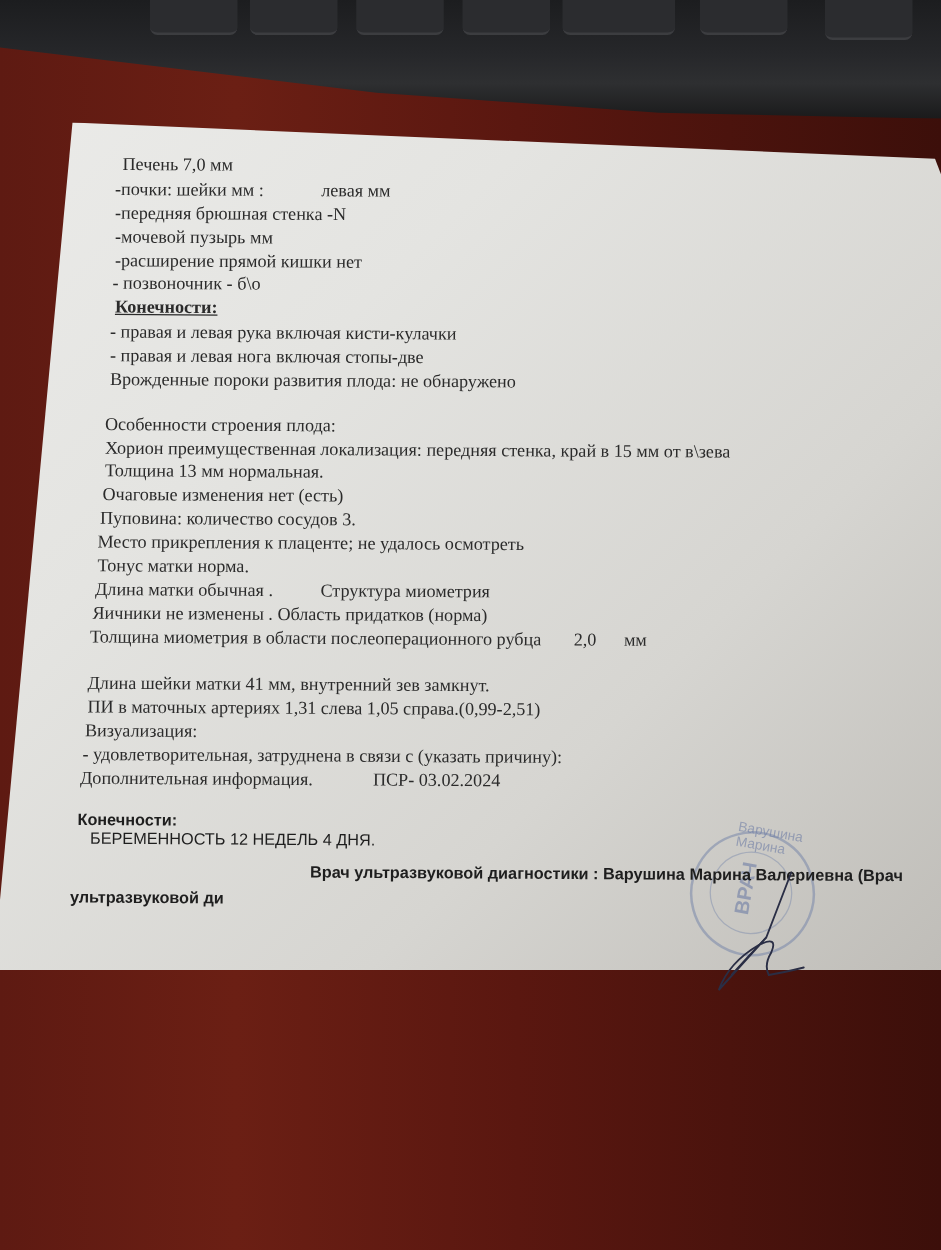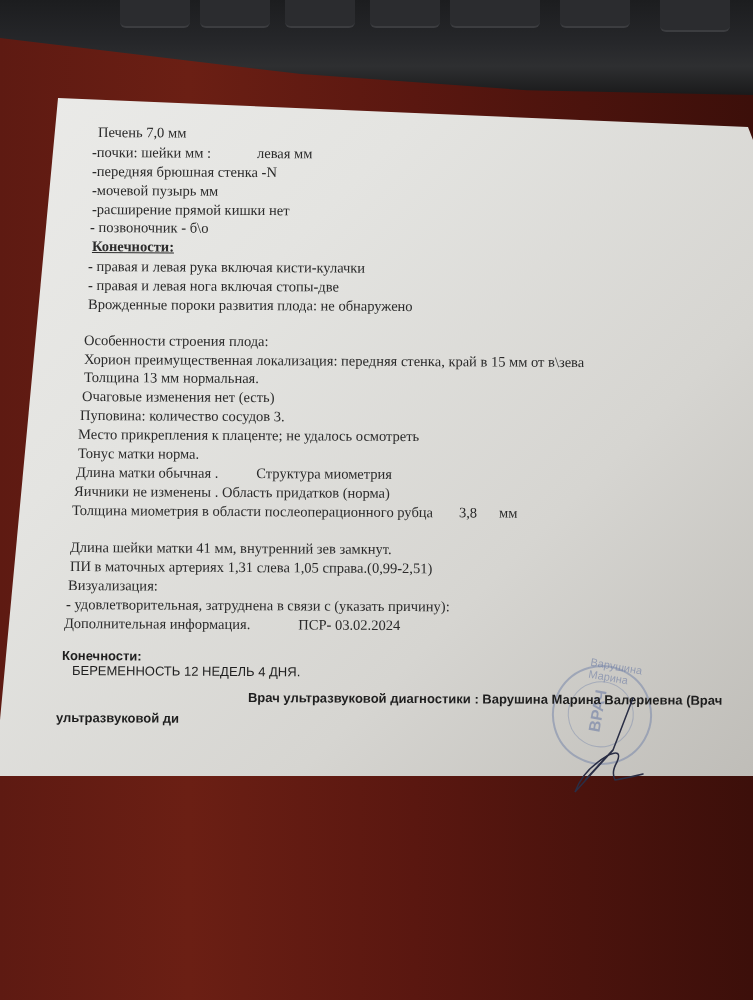--- a/index.html
+++ b/index.html
@@ -88,21 +88,21 @@
   <div class="line" style="left:84px;top:369px">Толщина 13   мм нормальная.</div>
   <div class="line" style="left:82px;top:388px">Очаговые изменения нет (есть)</div>
   <div class="line" style="left:80px;top:407px">Пуповина: количество сосудов  3.</div>
   <div class="line" style="left:78px;top:426px">Место прикрепления к плаценте; не удалось осмотреть</div>
   <div class="line" style="left:78px;top:445px">Тонус матки норма.</div>
   <div class="line" style="left:76px;top:464px">
     <span>Длина матки   обычная .</span><span class="gap" style="width:38px"></span><span>Структура  миометрия</span>
   </div>
   <div class="line" style="left:74px;top:483px">Яичники не изменены .  Область придатков  (норма)</div>
   <div class="line" style="left:72px;top:502px">
-    <span>Толщина миометрия в области послеоперационного рубца</span><span class="gap" style="width:26px"></span><span>3,8</span><span class="gap" style="width:22px"></span><span>мм</span>
+    <span>Толщина миометрия в области послеоперационного рубца</span><span class="gap" style="width:26px"></span><span>2,0</span><span class="gap" style="width:22px"></span><span>мм</span>
   </div>
 
   <div class="line" style="left:70px;top:539px">Длина шейки матки 41    мм, внутренний зев замкнут.</div>
   <div class="line" style="left:70px;top:558px">ПИ в маточных артериях  1,31 слева   1,05   справа.(0,99-2,51)</div>
   <div class="line" style="left:68px;top:577px">Визуализация:</div>
   <div class="line" style="left:66px;top:596px">- удовлетворительная,  затруднена в связи с (указать причину):</div>
   <div class="line" style="left:64px;top:615px">
     <span>Дополнительная информация.</span><span class="gap" style="width:48px"></span><span>ПСР- 03.02.2024</span>
   </div>
 

